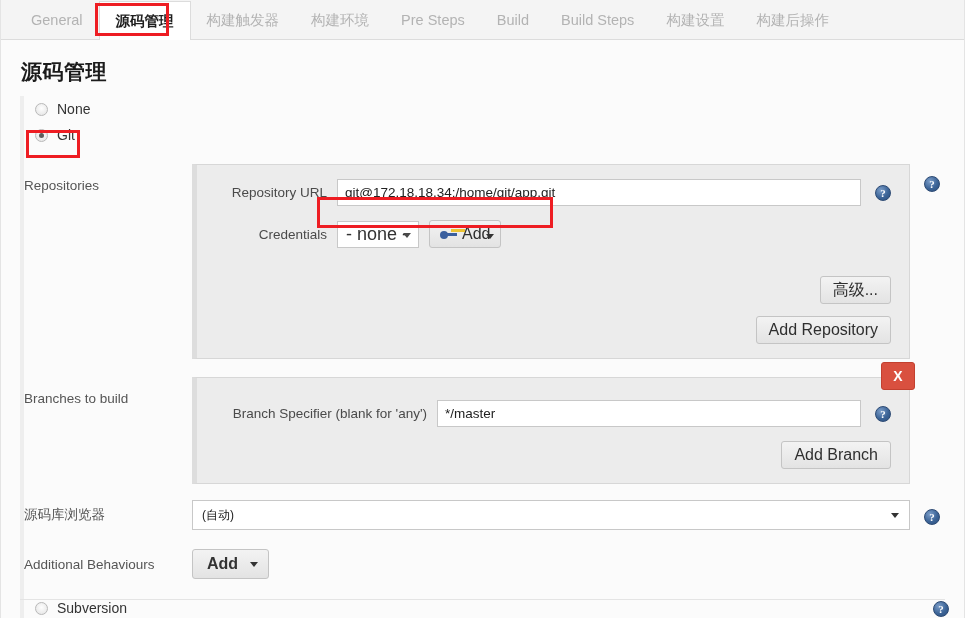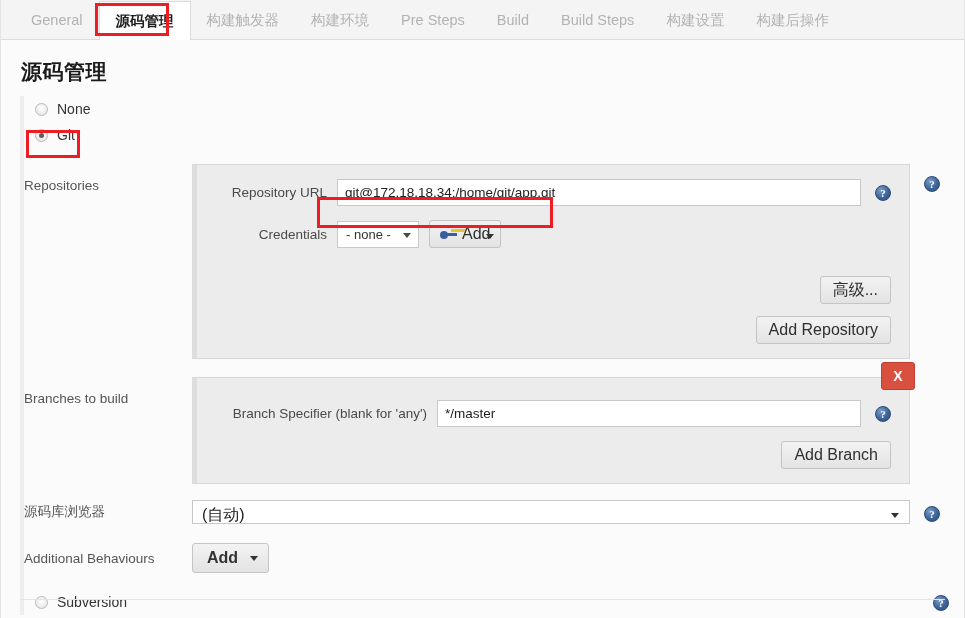--- a/index.html
+++ b/index.html
@@ -184,21 +184,21 @@
     outline: none;
   }
   .subrow .help { margin-left: 14px; flex: none; }
 
   
   .sel {
     position: relative;
     width: 82px; height: 27px;
     border: 1px solid #c8c8c8;
     background: #ffffff;
-    font-size: 13px;
+    font-size: 18px;
     color: #333;
     line-height: 25px;
     padding-left: 8px;
     cursor: pointer;
     flex: none;
   }
   .sel .caret {
     position: absolute;
     right: 7px; top: 11px;
     width: 0; height: 0;
@@ -294,24 +294,24 @@
   
   .plain-row {
     display: flex;
     align-items: center;
     margin-top: 14px;
   }
   .plain-row .frow-label { padding-top: 0; }
   .wide-select {
     position: relative;
     flex: 1;
-    height: 24px;
+    height: 30px;
     border: 1px solid #c8c8c8;
     background: #ffffff;
-    font-size: 16px;
+    font-size: 12px;
     color: #222;
     line-height: 28px;
     padding-left: 9px;
     margin-right: 44px;
     cursor: pointer;
   }
   .wide-select .caret {
     position: absolute;
     right: 10px; top: 12px;
     width: 0; height: 0;

